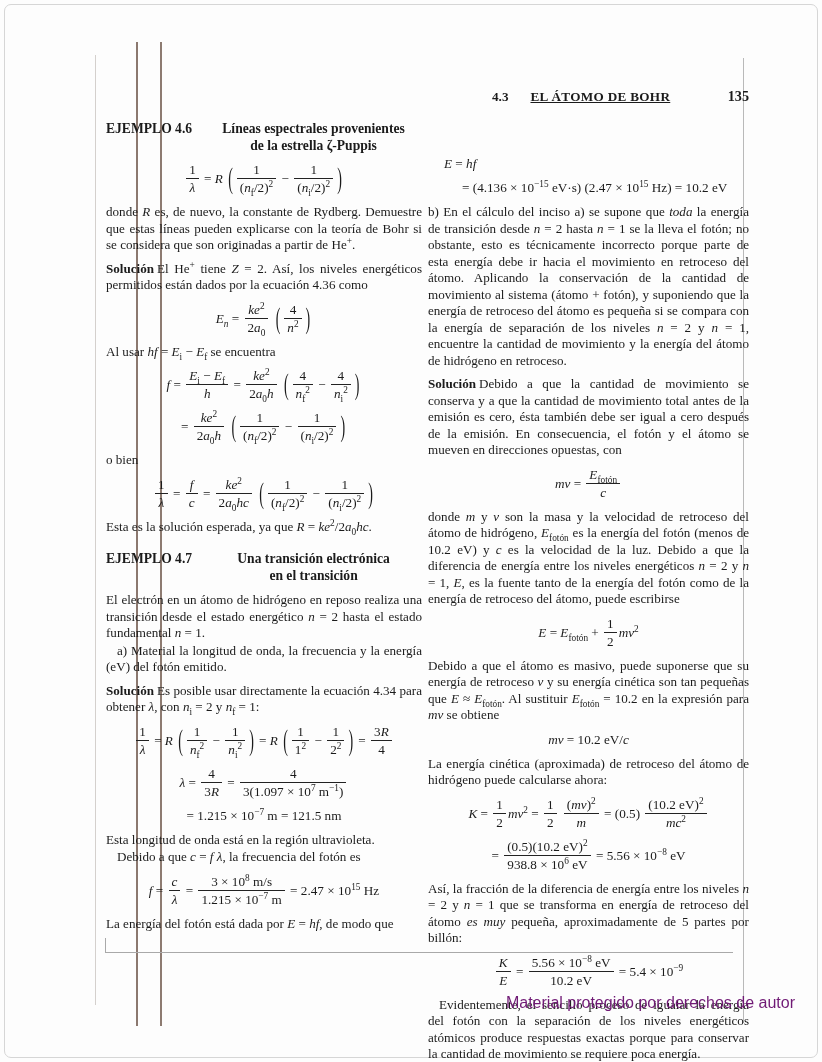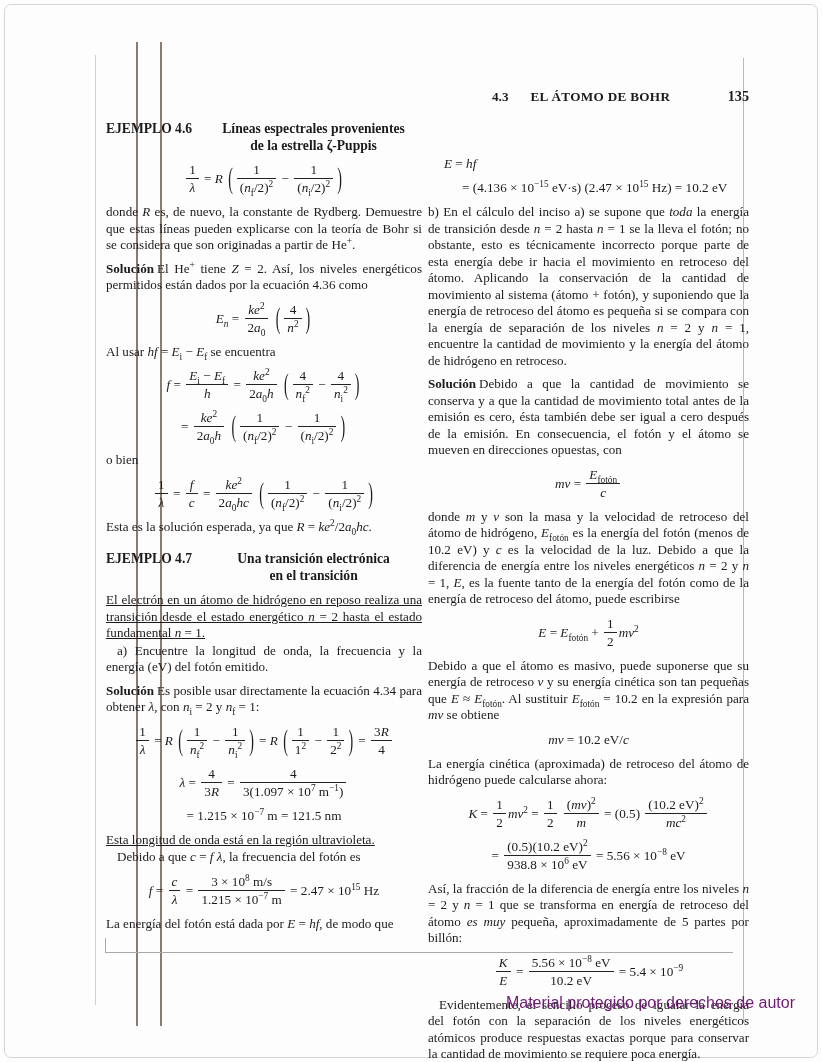--- a/index.html
+++ b/index.html
@@ -13,30 +13,30 @@
   .vl-faint-left {left:95px;top:55px;width:1px;height:950px;background:#d4d0cd;}
   .vl-brown-1{left:136px;top:42px;width:2px;height:984px;background:#6e564b;opacity:.8;}
   .vl-brown-2{left:160px;top:42px;width:2px;height:984px;background:#705a4e;opacity:.8;}
   .vl-right{left:743px;top:58px;width:1px;height:965px;background:#b9b9b9;}
   .hl-bottom{left:105px;top:952px;width:628px;height:1px;background:#a9a9a9;}
   .vl-stub{left:105px;top:938px;width:1px;height:14px;background:#a9a9a9;}
 
   .page-header{position:absolute;left:428px;top:88px;width:321px;display:flex;align-items:baseline;
         font-weight:bold;font-size:13.2px;}
   .hdr-section{margin-left:64px;}
-  .hdr-title{margin-left:22px;letter-spacing:.3px;}
+  .hdr-title{margin-left:22px;letter-spacing:.3px;text-decoration:underline;}
   .hdr-page{margin-left:auto;font-size:14.2px;}
 
   .col{position:absolute;font-size:13.1px;line-height:16.5px;text-align:justify;}
   .col-left{left:106px;top:120px;width:316px;}
   .col-right{left:428px;top:148px;width:321px;}
 
   p{margin:0 0 7px;}
   p.ind{text-indent:11px;}
-  p.tight{margin-bottom:1px;text-decoration:underline;}
+  p.tight{margin-bottom:1px;}
   .sol-label{font-weight:bold;padding-right:3px;}
 
   .ex-head{display:flex;font-weight:bold;font-size:13.6px;line-height:17px;margin:0 0 8px;}
   .ex-head.later{margin-top:15px;}
   .ex-label{white-space:nowrap;margin-right:13px;}
   .ex-title{flex:1;text-align:center;}
 
   .formula{display:flex;justify-content:center;align-items:center;margin:8px 0 9px;
         font-size:13.2px;line-height:15px;}
   .formula.fleft{justify-content:flex-start;padding-left:16px;}
@@ -189,21 +189,21 @@
     <p>Esta es la solución esperada, ya que <i>R</i> = <i>ke</i><sup>2</sup>/2<i>a</i><sub>0</sub><i>hc</i>.</p>
 
     <div class="ex-head later">
       <span class="ex-label">EJEMPLO 4.7</span>
       <span class="ex-title">
         <span>Una transición electrónica</span><br>
         <span>en el transición</span>
       </span>
     </div>
     <p class="tight">El electrón en un átomo de hidrógeno en reposo realiza una transición desde el estado energético <i>n</i> = 2 hasta el estado fundamental <i>n</i> = 1.</p>
-    <p class="ind">a) Encuentre la longitud de onda, la frecuencia y la energía (eV) del fotón emitido.</p>
+    <p class="ind">a) Material la longitud de onda, la frecuencia y la energía (eV) del fotón emitido.</p>
     <p><span class="sol-label">Solución</span><span>Es posible usar directamente la ecuación 4.34 para obtener <i>λ</i>, con <i>n</i><sub>i</sub> = 2 y <i>n</i><sub>f</sub> = 1:</span></p>
     <div class="formula">
         <span class="frac">
           <span class="num">1</span>
           <span class="den"><i>λ</i></span>
         </span>
         <span class="mtext"> = <i>R</i> </span>
         <span class="paren">(</span>
         <span class="frac">
           <span class="num">1</span>

